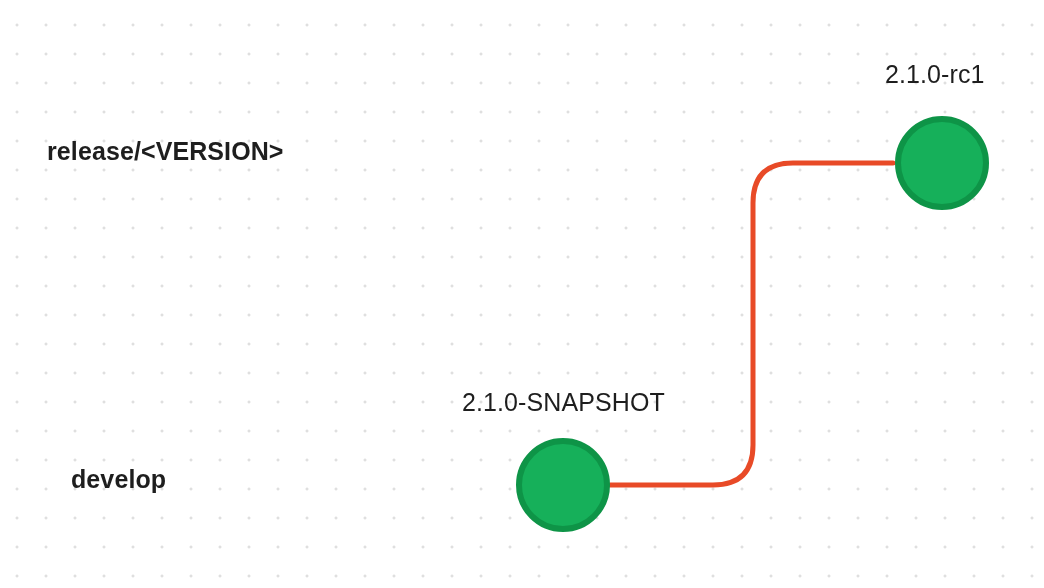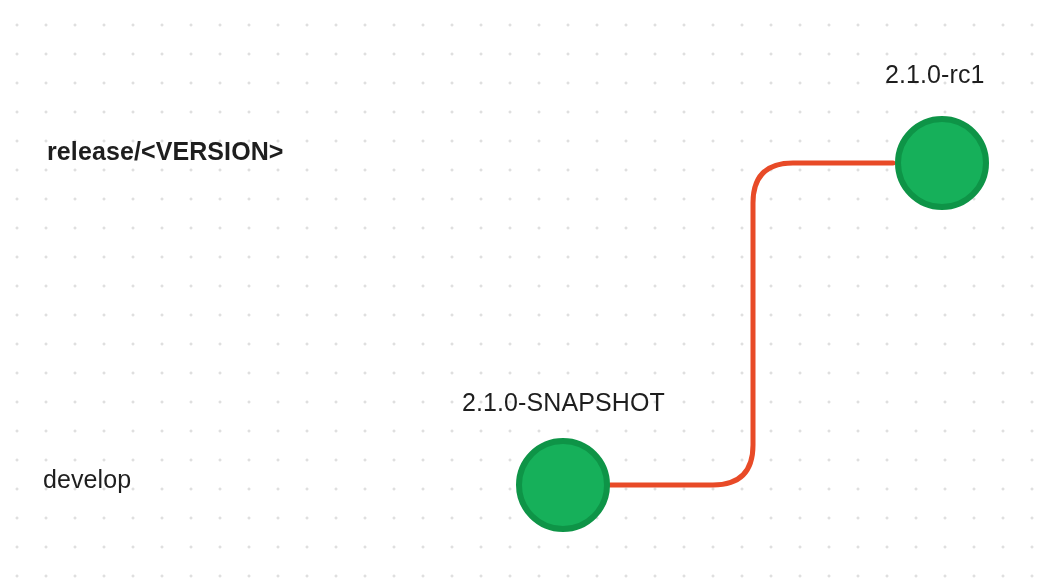--- a/index.html
+++ b/index.html
@@ -19,21 +19,21 @@
     }
     svg.graph { position: absolute; left: 0; top: 0; }
   </style>
 </head>
 <body>
 
 <div class="canvas">
 
   <div class="label" style="left:47px; top:139px;font-weight:bold;">release/&lt;VERSION&gt;</div>
 
-  <div class="label" style="left:43px; top:467px;">develop</div>
+  <div class="label" style="left:71px; top:467px;font-weight:bold;">develop</div>
 
   <div class="label" style="left:462px; top:390px;">2.1.0-SNAPSHOT</div>
 
   <div class="label" style="left:885px; top:62px;">2.1.0-rc1</div>
 
   <svg class="graph" width="1044" height="588" viewBox="0 0 1044 588">
     <path d="M 610 485 L 713 485 Q 753 485 753 445 L 753 203 Q 753 163 793 163 L 893 163" fill="none" stroke="#e84a27" stroke-width="5" stroke-linecap="round"></path>
     <circle cx="563" cy="485" r="44" fill="#16b05a" stroke="#0e9447" stroke-width="6"></circle>
     <circle cx="942" cy="163" r="44" fill="#16b05a" stroke="#0e9447" stroke-width="6"></circle>
   </svg>

